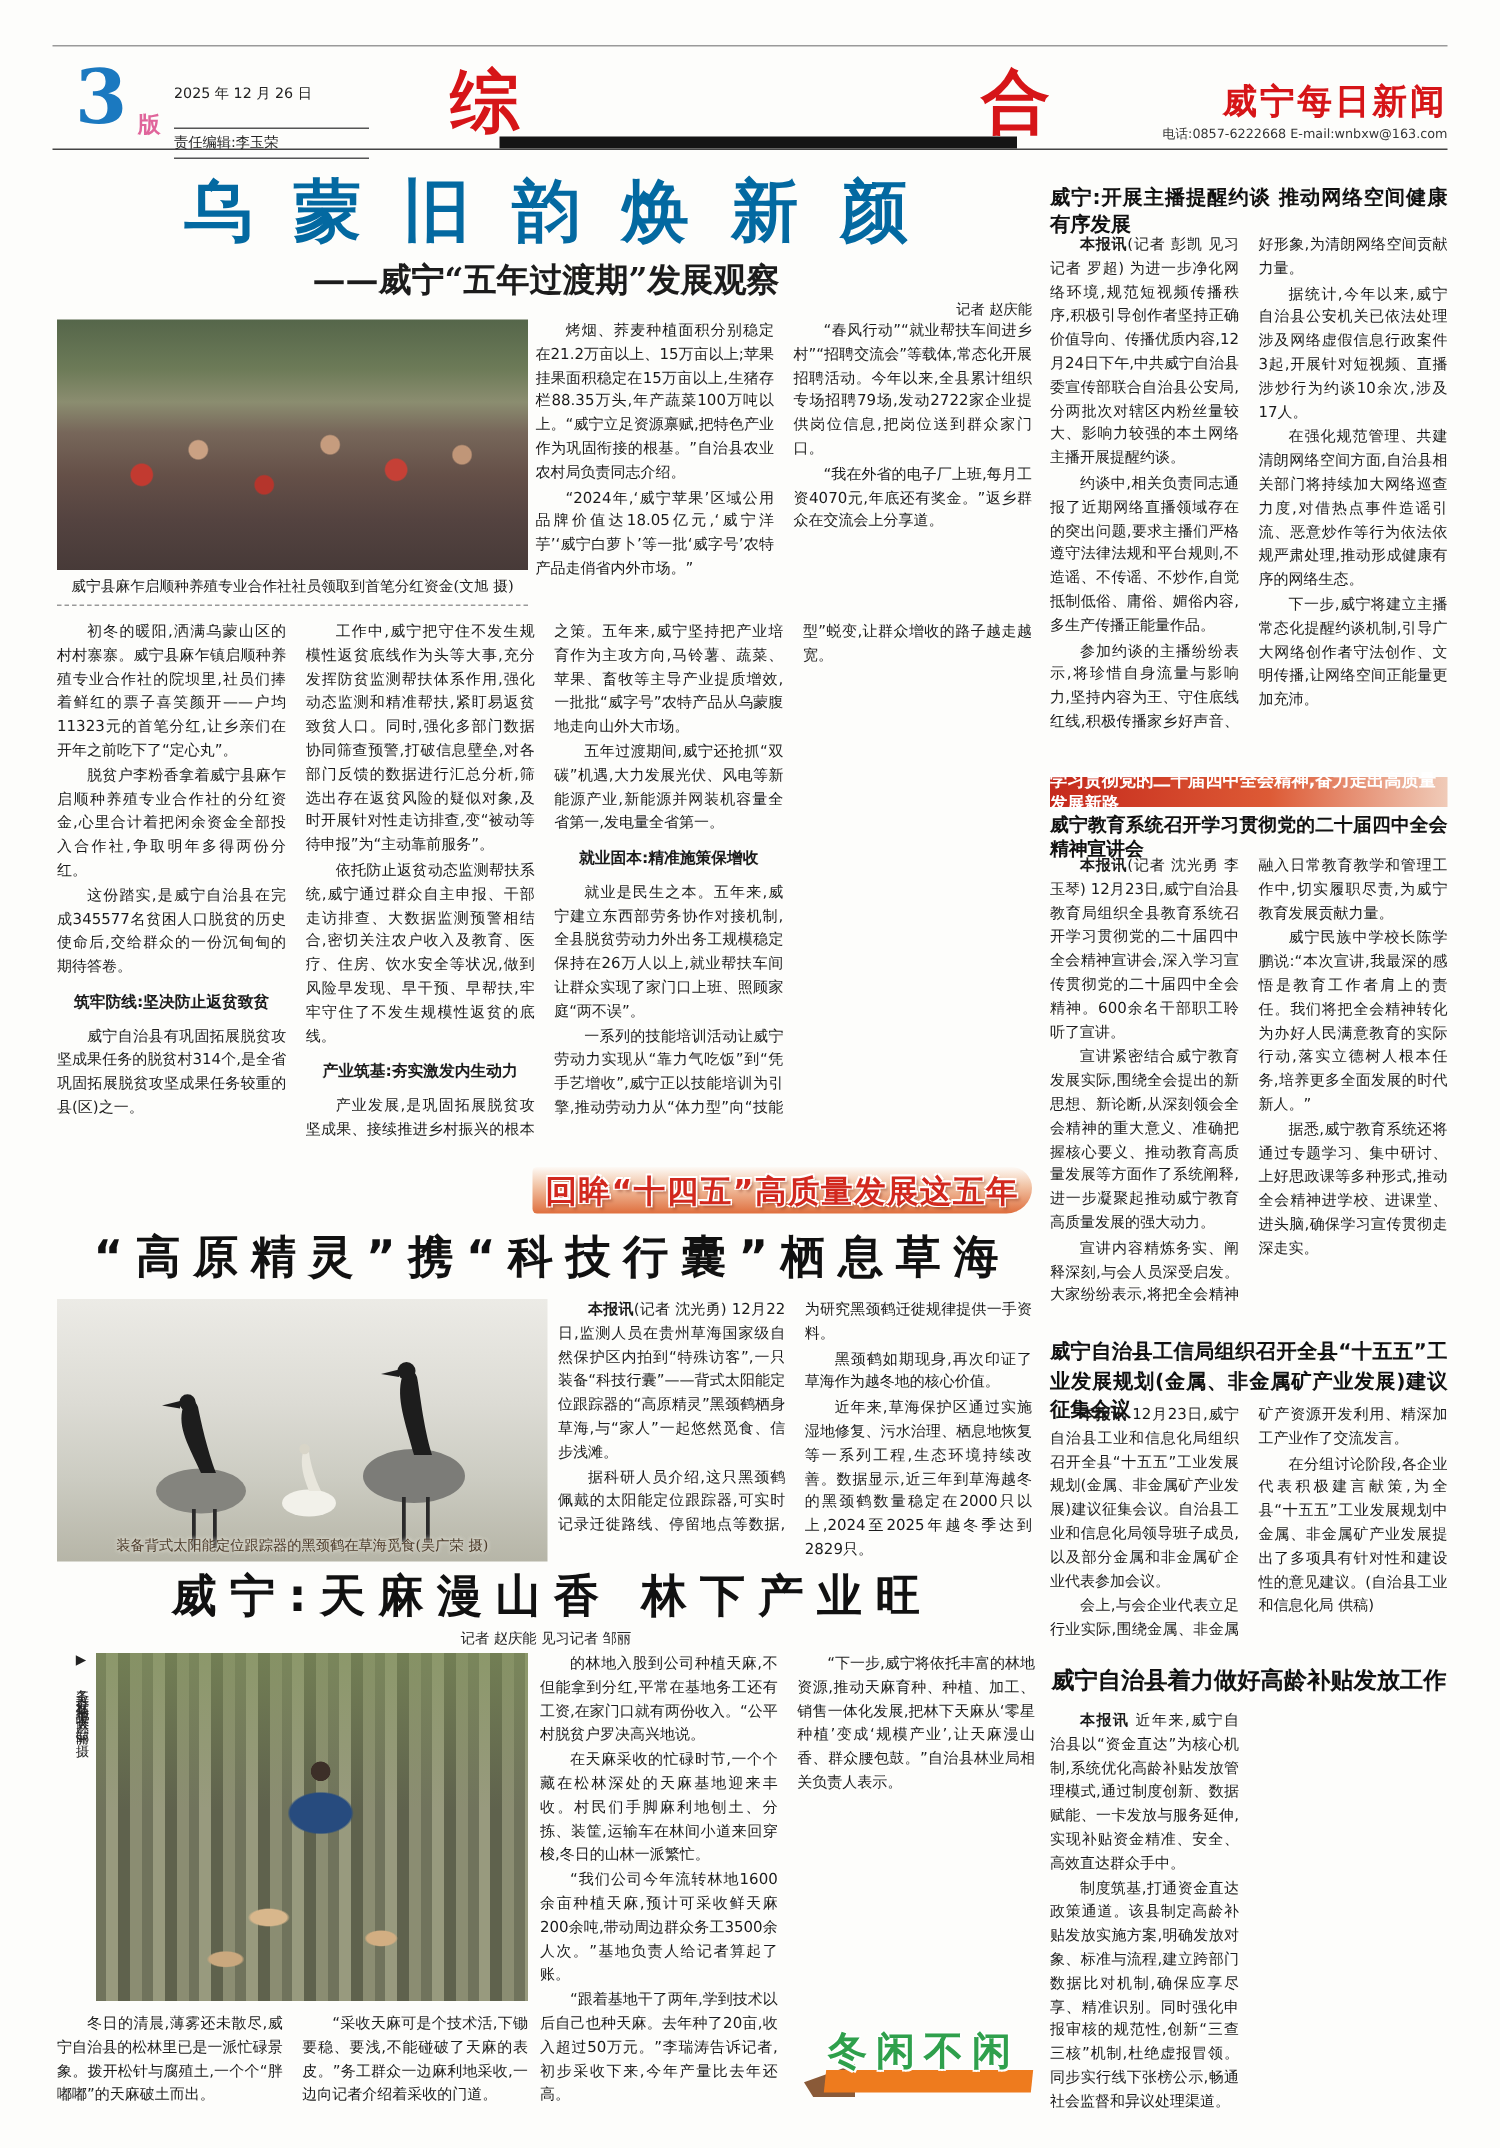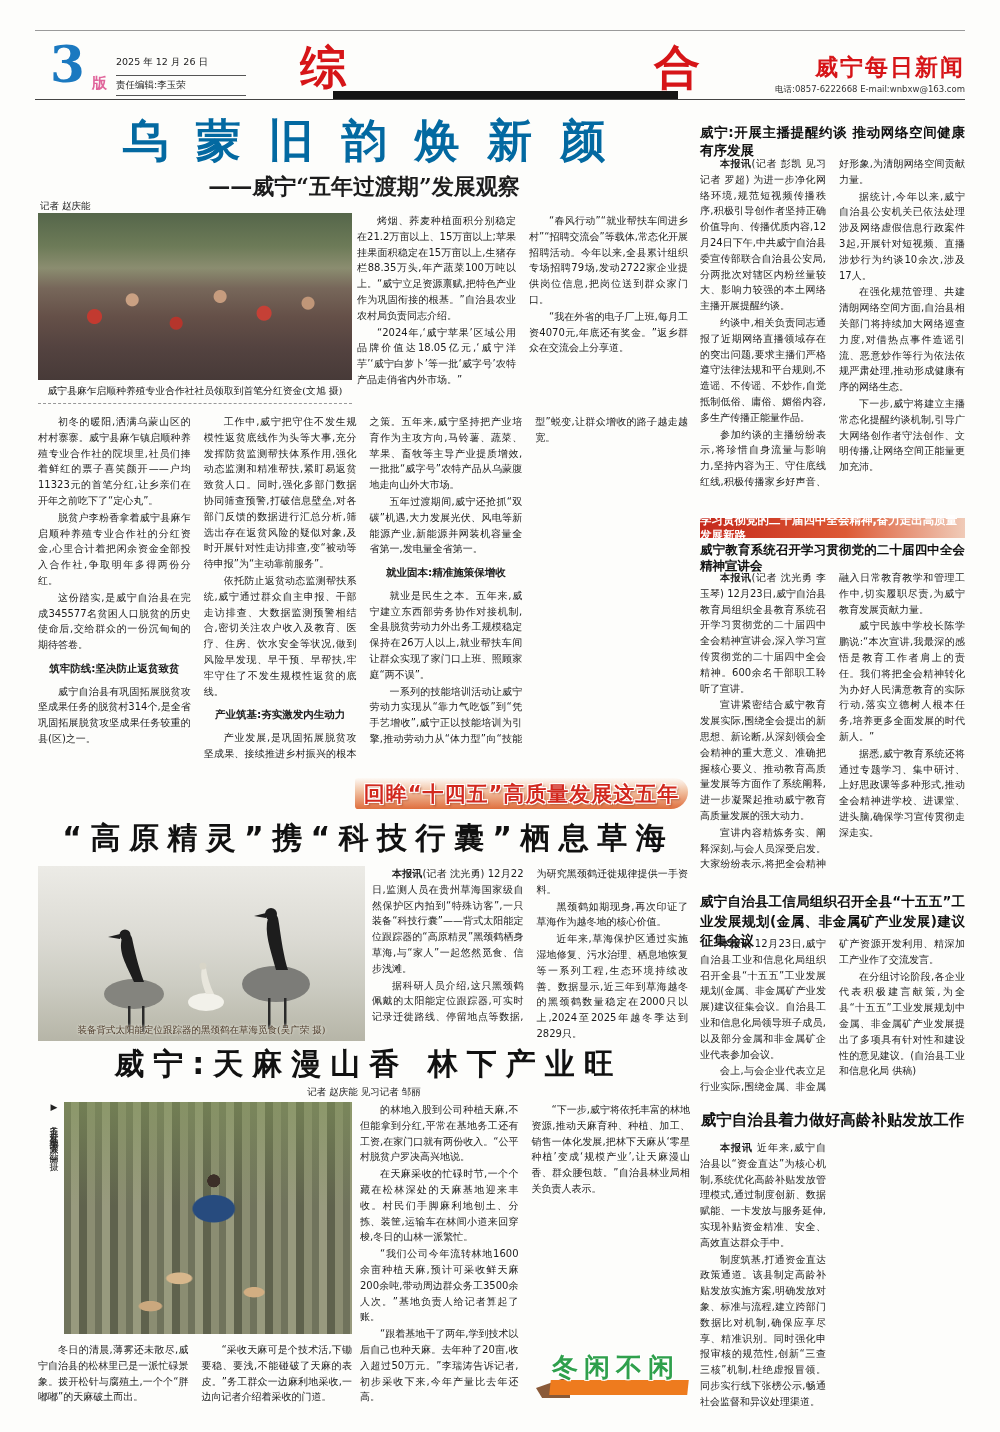--- a/index.html
+++ b/index.html
@@ -4,42 +4,42 @@
 <style>
   html,body{margin:0;padding:0;background:#e9e7e2;}
   .page{position:relative;width:1000px;height:1432px;background:#fdfdfb;margin:0 auto;overflow:hidden;
         font-family:"DejaVu Sans","Liberation Sans",sans-serif;color:#1c1c1c;}
   .abs{position:absolute;}
   
   .rule-top{left:35px;top:30px;width:930px;height:1px;background:#9a9a9a;}
   .pageno-num{left:50px;top:40px;font-size:50px;line-height:1;font-weight:bold;color:#1b79c0;font-family:"DejaVu Serif","Liberation Serif",serif;}
   .pageno-ban{left:92px;top:74px;font-size:15px;color:#e0659b;font-weight:bold;}
   .dateblock{left:116px;top:56px;width:130px;font-size:9.5px;color:#222;}
-  .dateblock .row1{padding-bottom:6px;border-bottom:1px solid #555;}
+  .dateblock .row1{padding-bottom:16px;border-bottom:1px solid #555;}
   .dateblock .row2{padding-top:3px;padding-bottom:3px;border-bottom:1px solid #555;}
   .section-title{left:300px;top:44px;width:400px;display:flex;justify-content:space-between;
       font-size:46px;font-weight:bold;color:#d61518;font-family:"DejaVu Serif","Liberation Serif",serif;line-height:1;}
   .black-bar{left:333px;top:91px;width:345px;height:8px;background:#151515;}
   .rule-header{left:35px;top:99px;width:930px;height:1px;background:#444;}
   .masthead{left:770px;top:52px;width:195px;text-align:right;font-size:23px;font-weight:bold;color:#d61518;
       font-family:"DejaVu Serif","Liberation Serif",serif;letter-spacing:2px;}
   .contact{left:700px;top:84px;width:265px;text-align:right;font-size:8.5px;color:#333;}
   
   .cols{column-gap:13px;column-fill:auto;overflow:hidden;font-size:10px;line-height:1.58;text-align:justify;}
   .cols p{margin:0 0 1px 0;text-indent:2em;}
   .cols p b{font-weight:bold;}
   .cols .subhead{font-weight:bold;text-align:center;text-indent:0;margin:7px 0;font-size:10.5px;}
   .c2{column-count:2;}
   .c4{column-count:4;}
   
   .main-title{left:40px;top:116px;width:648px;text-align:center;font-size:45px;font-weight:900;
       letter-spacing:0.62em;text-indent:0.62em;line-height:1.1;color:#0369a1;}
   .main-subtitle{left:40px;top:172px;width:648px;text-align:center;font-size:22px;font-weight:bold;
       font-family:"DejaVu Serif","Liberation Serif",serif;}
-  .main-byline{left:40px;top:200px;width:648px;text-align:left;font-size:9.5px;color:#222;}
+  .main-byline{left:40px;top:200px;width:648px;text-align:right;font-size:9.5px;color:#222;}
   .photo1{left:38px;top:213px;width:314px;height:167px;
       background:
         radial-gradient(circle at 18% 62%, #c23a30 0 7px, rgba(0,0,0,0) 8px),
         radial-gradient(circle at 44% 66%, #b5352c 0 6px, rgba(0,0,0,0) 7px),
         radial-gradient(circle at 72% 60%, #c54036 0 7px, rgba(0,0,0,0) 8px),
         radial-gradient(circle at 30% 52%, #caa183 0 6px, rgba(0,0,0,0) 7px),
         radial-gradient(circle at 58% 50%, #c69c7e 0 6px, rgba(0,0,0,0) 7px),
         radial-gradient(circle at 86% 54%, #c09678 0 6px, rgba(0,0,0,0) 7px),
         linear-gradient(180deg,#55664a 0%,#6d7b58 20%,#8b8d70 33%,#77675a 45%,#655048 62%,#544340 80%,#473a38 100%);}
   .photo-caption{left:38px;top:385px;width:314px;text-align:center;font-size:9.8px;color:#222;

